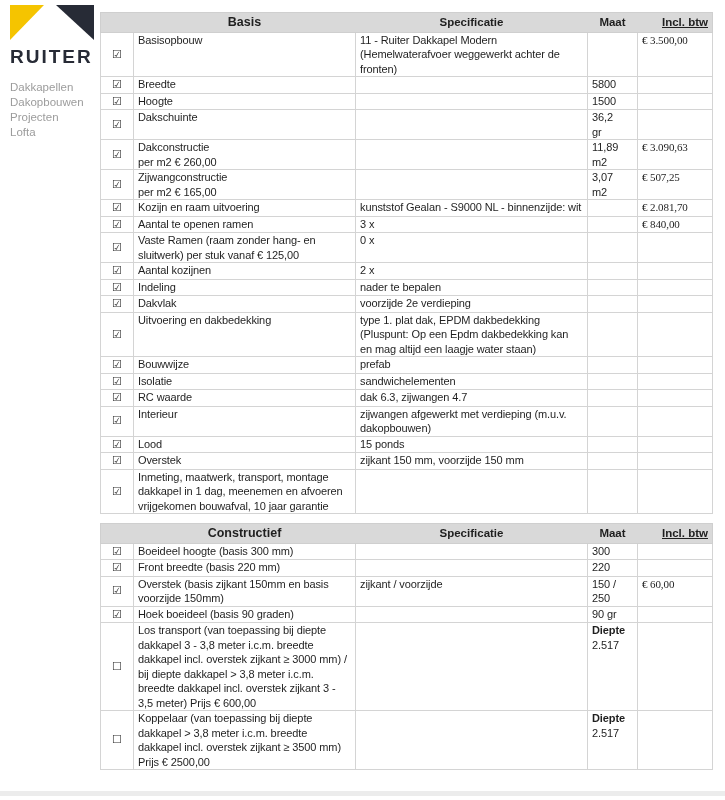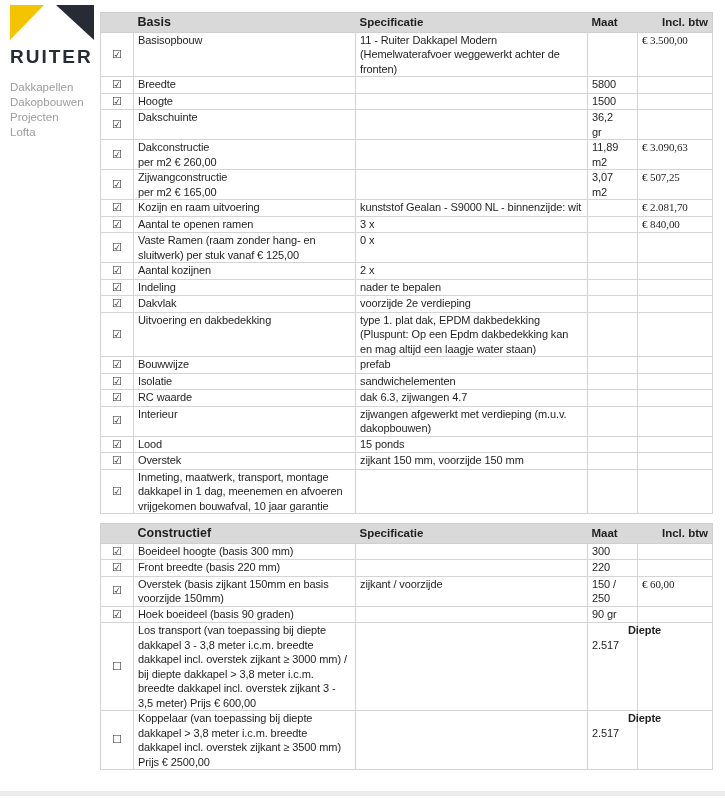--- a/index.html
+++ b/index.html
@@ -15,35 +15,35 @@
 
   
   .main{position:absolute;left:100px;top:0;width:613px;}
   h1{font-size:29px;font-weight:400;color:#111;margin:10px 0 0 1px;padding:0 0 9px 0;
      border-bottom:2px solid #4a4a4a;width:605px;line-height:34px;}
 
   table{border-collapse:collapse;width:612px;table-layout:fixed;margin-top:12px;}
   table.t2{margin-top:9px;}
   col.c1{width:33px;}col.c2{width:222px;}col.c3{width:232px;}col.c4{width:50px;}col.c5{width:75px;}
 
-  thead th{background:#d9d9d9;text-align:left;font-size:11.5px;font-weight:700;
+  thead th{background:#d9d9d9;text-align:center;font-size:11.5px;font-weight:700;
            padding:2px 4px;border-top:1px solid #cfcfcf;border-bottom:1px solid #cfcfcf;
            line-height:14.5px;}
   thead th:first-child{border-left:1px solid #cfcfcf;}
   thead th:last-child{border-right:1px solid #cfcfcf;}
   thead th.sec{font-size:12.5px;}
-  thead th.h-btw{text-align:right;}
+  thead th.h-btw{text-align:right;text-decoration:underline;}
 
   td{border:1px solid #d4d4d4;font-size:11px;line-height:14.5px;letter-spacing:-0.1px;
      padding:0 4px;vertical-align:top;}
   td.c-chk{text-align:center;vertical-align:middle;padding:0;}
   .chk-glyph{font-family:"DejaVu Sans",sans-serif;font-size:11px;color:#2d2d2d;cursor:pointer;}
   td.c-lbl,td.c-spec,td.c-maat{white-space:pre-line;}
   td.c-btw{text-align:left;font-family:Liberation Serif, serif;}
-  .maat-b{display:block;font-weight:700;margin-left:36px;}
+  .maat-b{display:block;font-weight:700;}
   .note{display:block;}
 
   .bottom-strip{position:absolute;left:0;top:791px;width:725px;height:5px;background:#ececec;}
 </style>
 </head>
 <body>
 
 <div class="page">
 
   <aside class="side">

